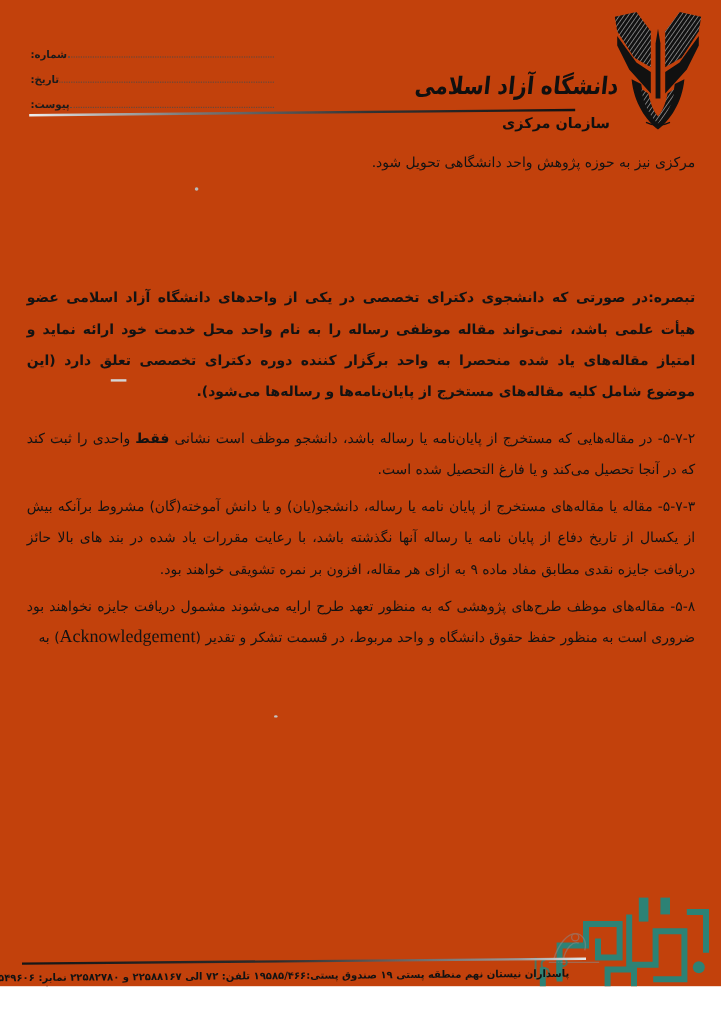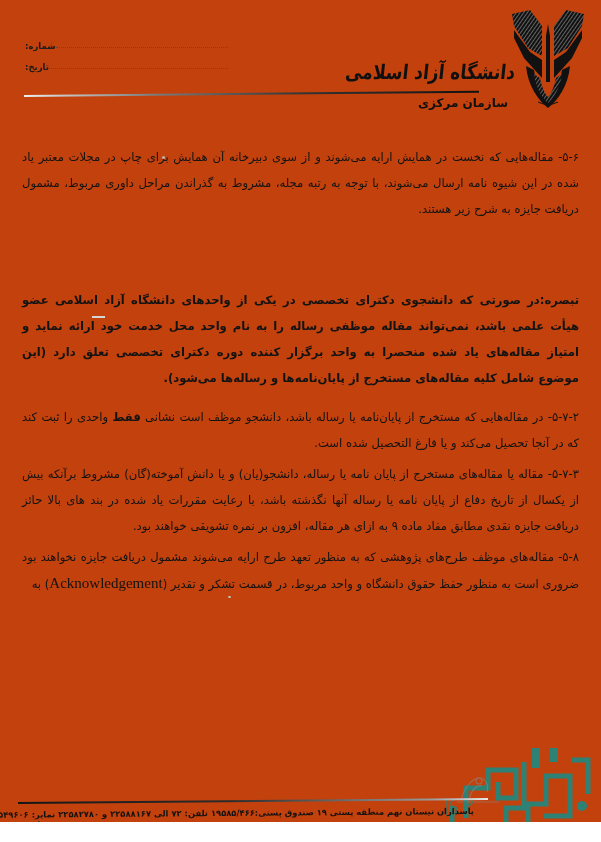--- a/index.html
+++ b/index.html
@@ -241,20 +241,24 @@
 
     <div class="fields">
       <div class="field-row">
         <span class="field-dots"></span>
         <span class="field-label">شماره:</span>
       </div>
       <div class="field-row">
         <span class="field-dots"></span>
         <span class="field-label">تاریخ:</span>
       </div>
+      <div class="field-row">
+        <span class="field-dots"></span>
+        <span class="field-label">پیوست:</span>
+      </div>
     </div>
 
     <div class="logo-block">
 
       <svg class="emblem" viewBox="0 0 80 104" aria-hidden="true">
         <defs>
           <pattern id="hatch" width="3" height="3" patternUnits="userSpaceOnUse" patternTransform="rotate(35)">
             <rect width="3" height="3" fill="#111"></rect>
             <line x1="0" y1="0" x2="0" y2="3" stroke="#ffffff" stroke-width="0.7"></line>
           </pattern>
@@ -276,24 +280,24 @@
 
       <div class="uni-name">دانشگاه آزاد اسلامی</div>
       <div class="org-name">سازمان مرکزی</div>
     </div>
 
     <div class="header-rule"></div>
   </div>
 
   <div class="body-area">
 
+    <p class="para">مرکزی نیز به حوزه پژوهش واحد دانشگاهی تحویل شود.</p>
 
     <div class="gap-md"></div>
 
-    <p class="para">۵-۶- مقاله‌هایی که نخست در همایش ارایه می‌شوند و از سوی دبیرخانه آن همایش برای چاپ در مجلات معتبر یاد شده در این شیوه نامه ارسال می‌شوند، با توجه به رتبه مجله، مشروط به گذراندن مراحل داوری مربوط، مشمول دریافت جایزه به شرح زیر هستند.</p>
 
     <div class="gap-sm"></div>
 
 
     <div class="gap-sm"></div>
 
 
     <div class="gap-sm"></div>
 
 

